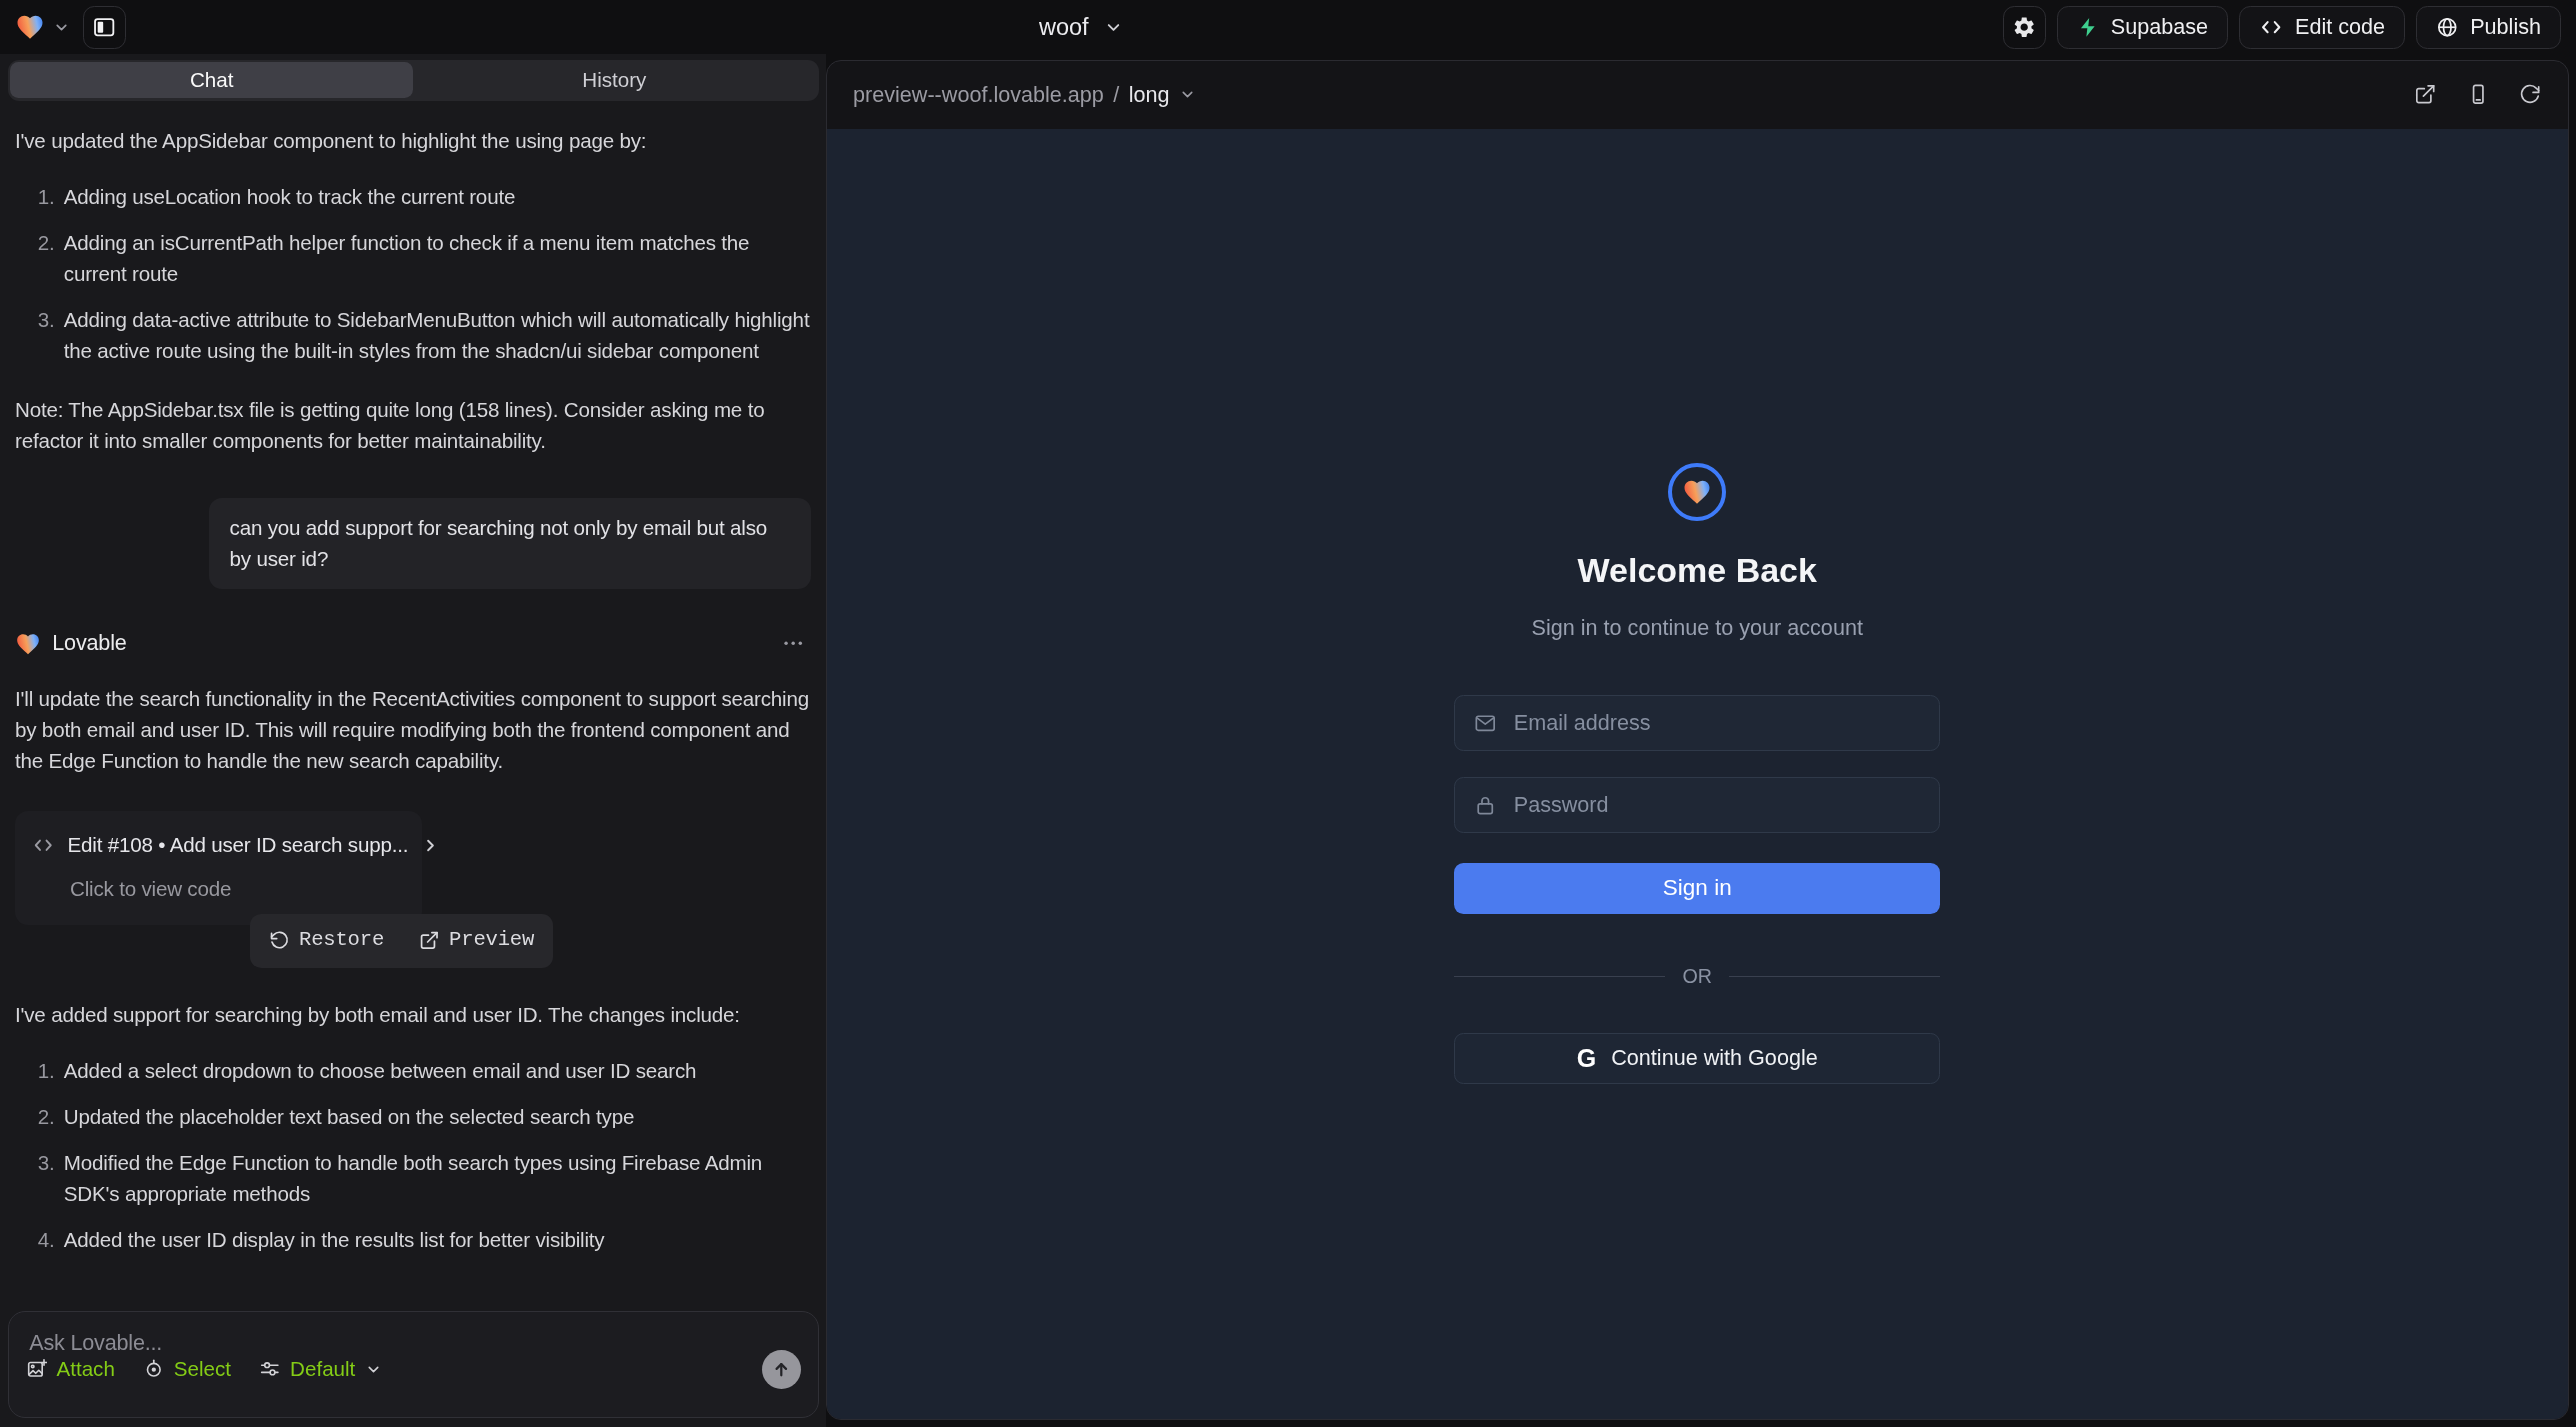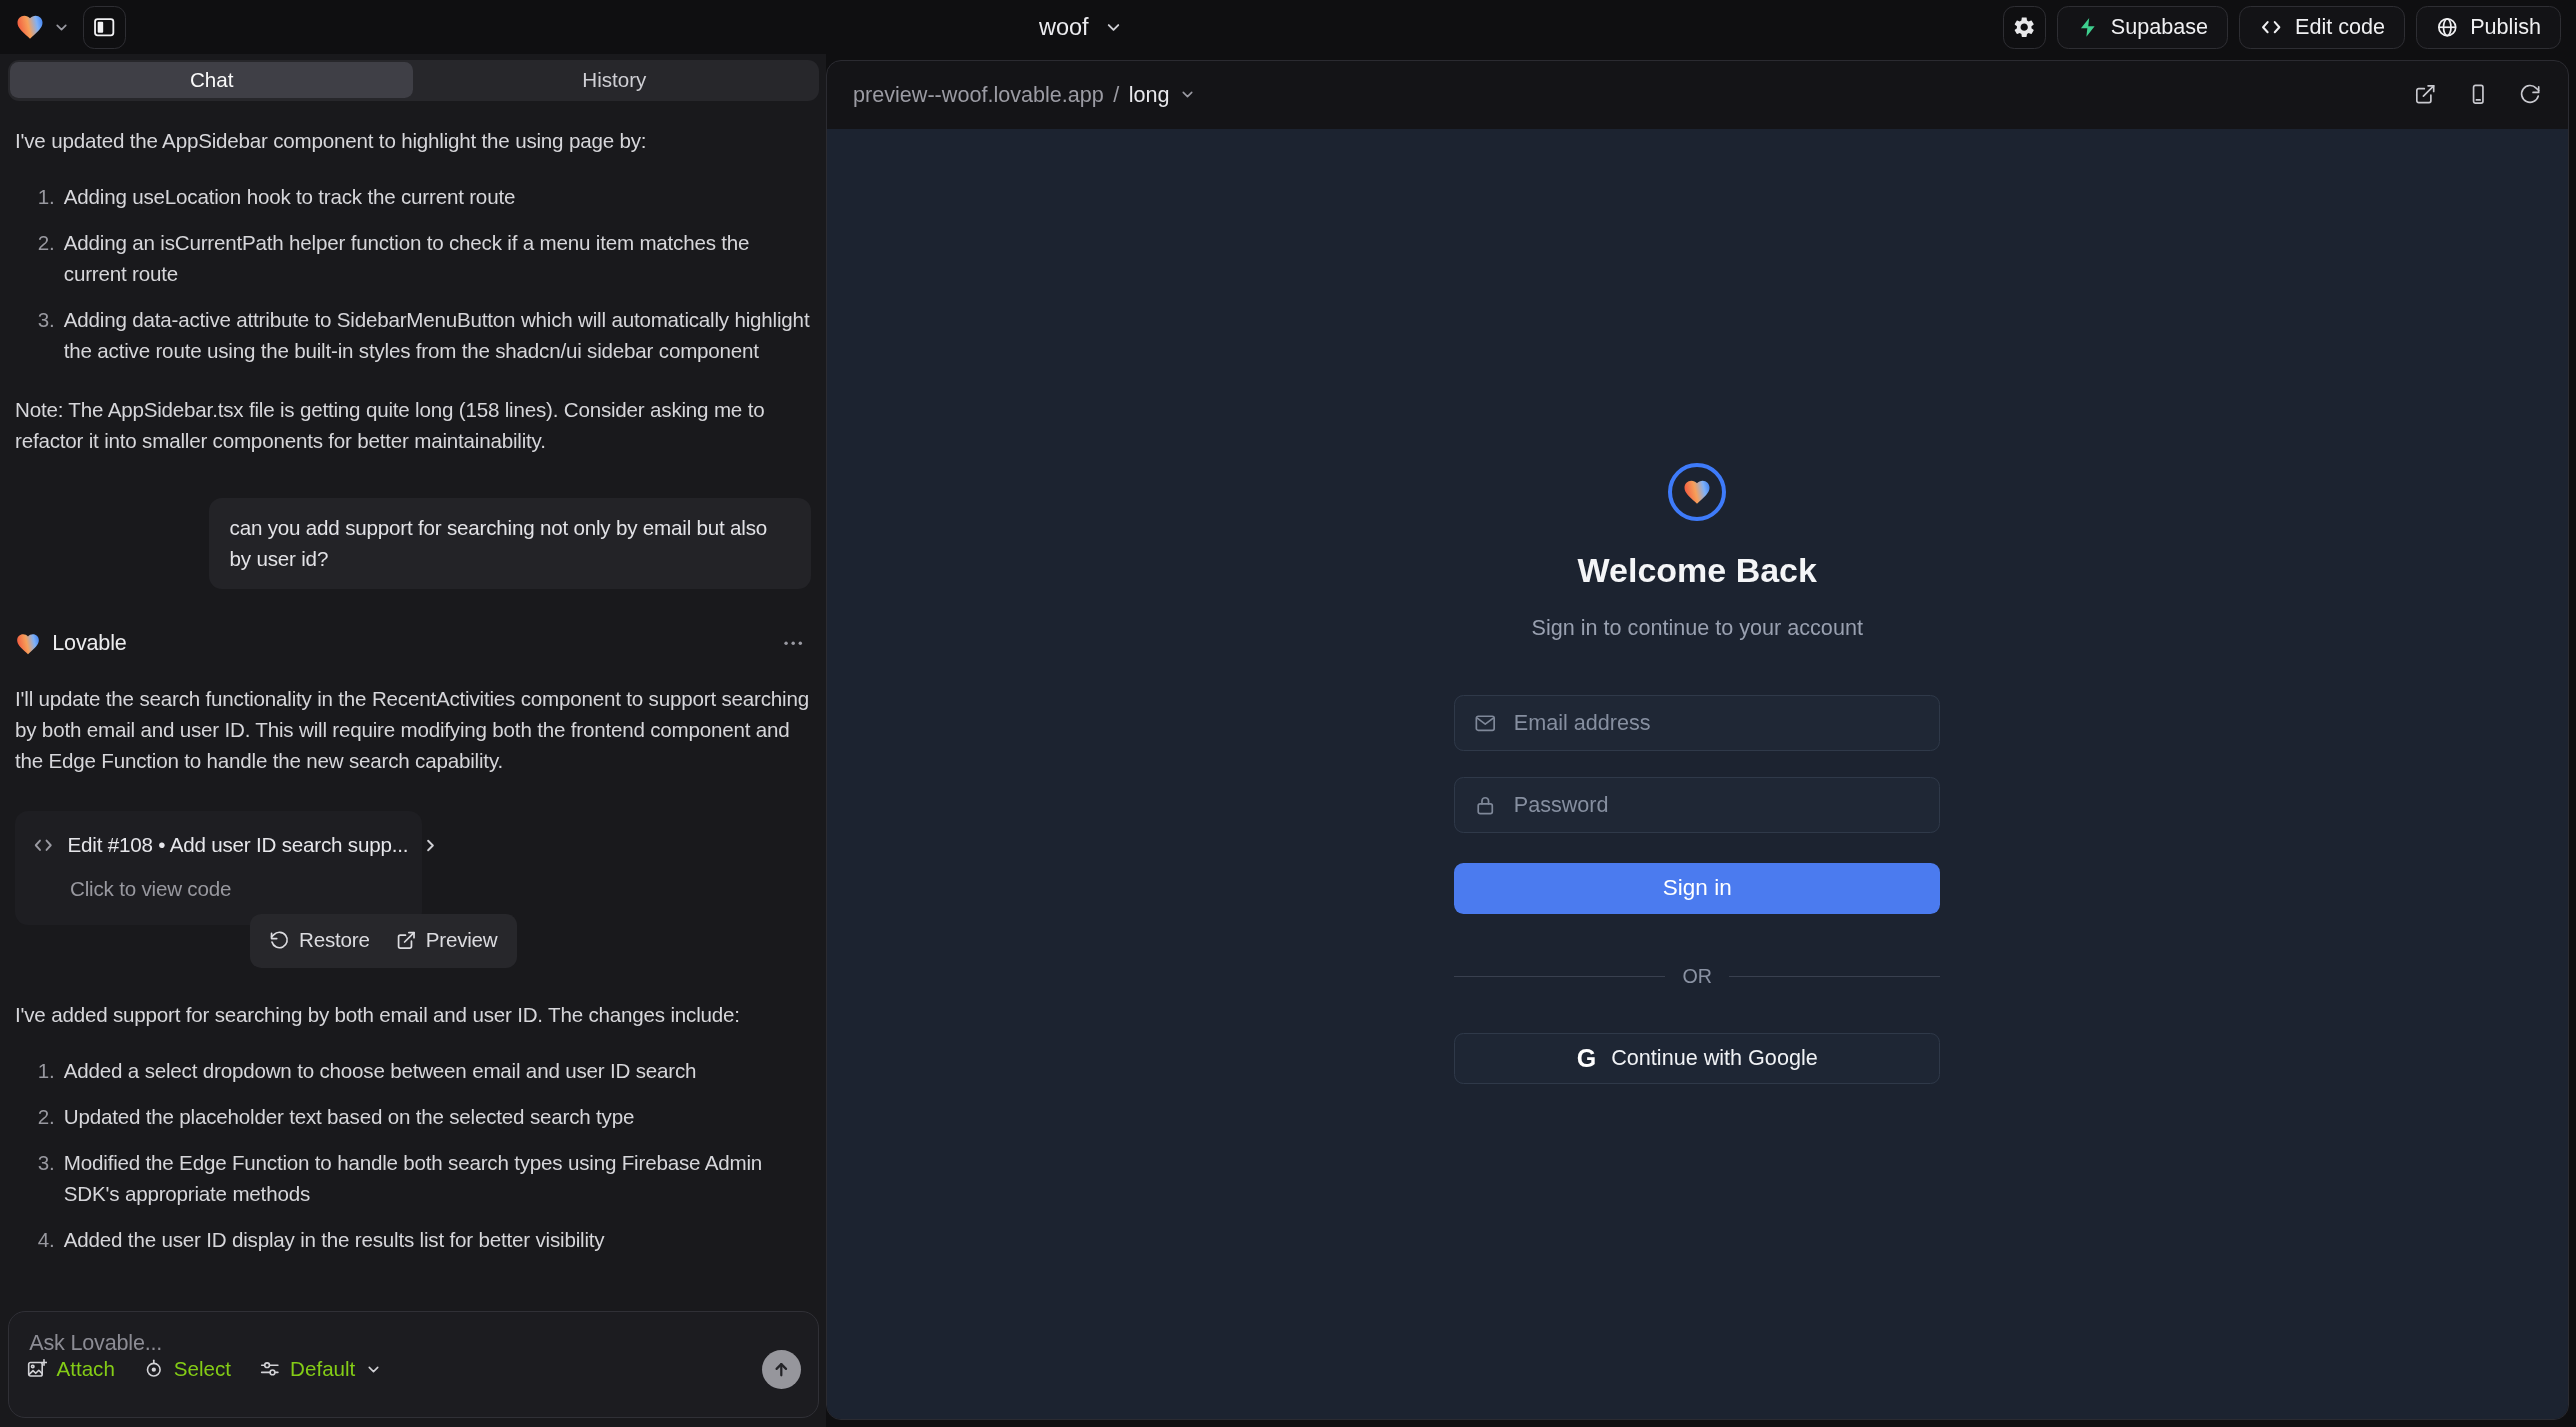--- a/index.html
+++ b/index.html
@@ -45,23 +45,23 @@
 
   .assistant-head { display:flex; align-items:center; gap:11.3px; margin:9.4px 0 24.4px; }
   .assistant-name { font-size:21.6px; color:#ececee; }
   .dots { margin-left:auto; color:#9a9aa2; padding-right:5.6px; cursor:pointer; }
 
   .edit-card { width:407px; background:#1e1e22; border-radius:13px; padding:19px 17px 20.6px;
     margin-top:34px; cursor:pointer; }
   .edit-row { display:flex; align-items:center; gap:13px; font-size:20.6px; color:#e6e6ea; }
   .edit-title { flex:1; white-space:nowrap; }
   .edit-sub { margin:13px 0 0 38px; color:#98989f; font-size:20.6px; }
-  .edit-actions { display:flex; align-items:center; gap:26px; background:#27272b;
+  .edit-actions { display:flex; align-items:center; gap:35px; background:#27272b;
     border-radius:11.3px; padding:11.3px 19px; width:max-content; margin:-11.3px 0 0 235px;
-    position:relative; }
+    position:relative;font-family:Liberation Mono, monospace; }
   .action { display:flex; align-items:center; gap:9.4px; font-size:20.6px; color:#dcdce0; cursor:pointer; }
 
   .composer { border:0.9px solid #303036; background:#1c1c20; border-radius:17px;
     padding:15px 17px 28px; display:flex; flex-direction:column; height:107px; margin-top:7.5px; flex:none; }
   .composer textarea { background:none; border:none; outline:none; resize:none; font:inherit;
     font-size:21.6px; color:#e4e4e8; flex:1; padding:3.8px; letter-spacing:-0.2px; }
   .composer textarea::placeholder { color:#8c8c94; }
   .composer-row { display:flex; align-items:center; gap:28px; color:#84cc16; font-size:20.6px; }
   .comp-btn { display:flex; align-items:center; gap:9.4px; cursor:pointer; }
   .send-btn { margin-left:auto; width:39px; height:39px; border-radius:50%; background:#96969c;

